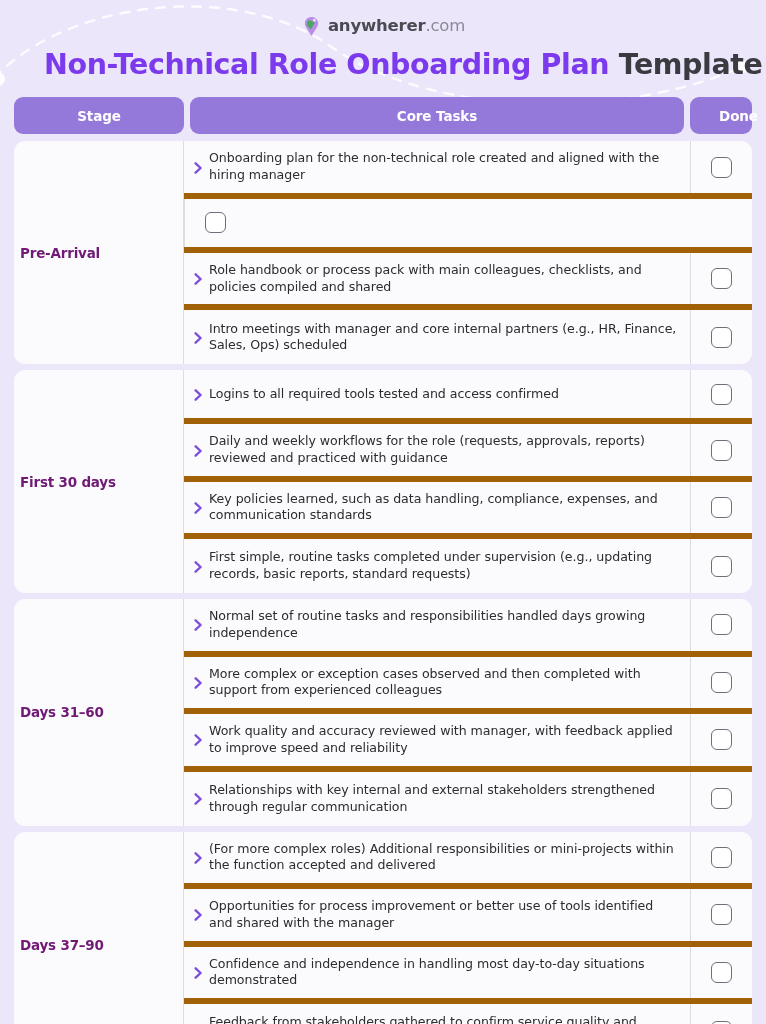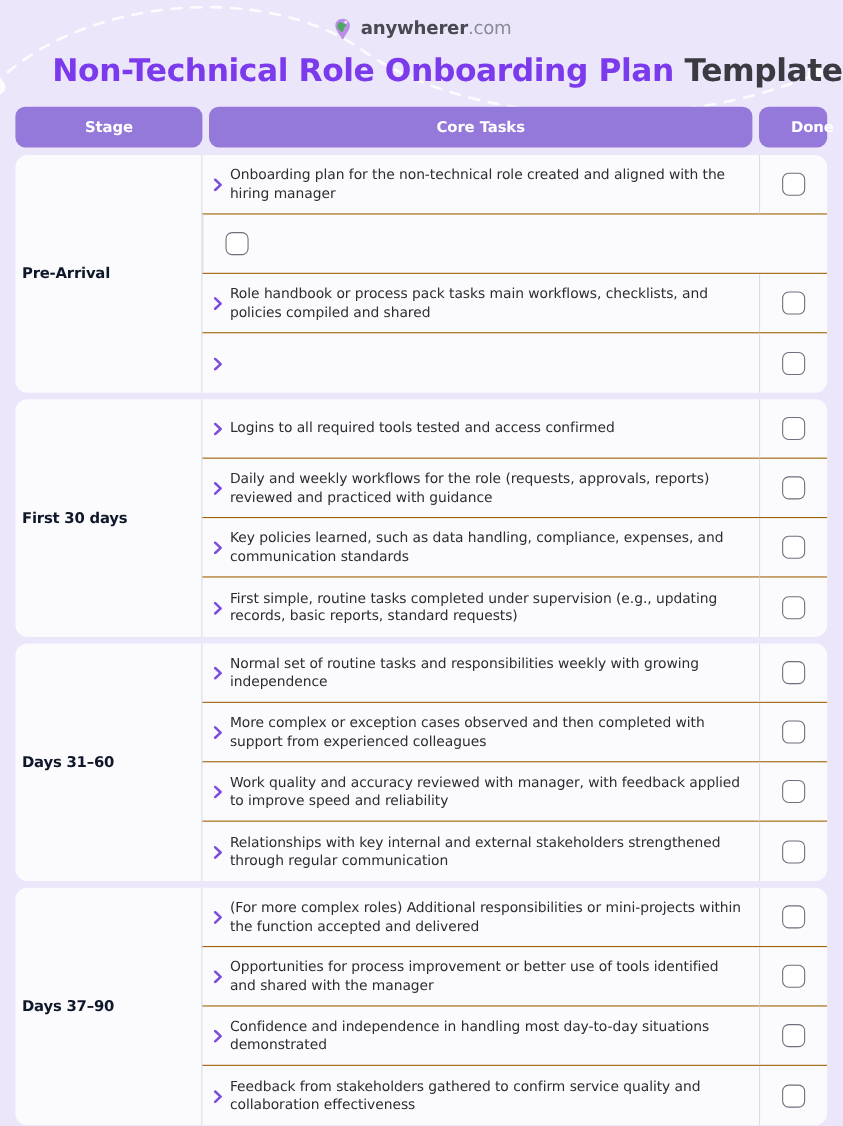--- a/index.html
+++ b/index.html
@@ -43,28 +43,29 @@
     line-height: 1;
     white-space: nowrap;
   }
   .brand-name { font-weight: 700; color: #4a4a52; }
   .brand-tld  { font-weight: 400; color: #8a8a96; }
 
   
   .page-title {
     position: relative;
     z-index: 2;
-    text-align: right;
+    text-align: left;
     margin-top: 13px;
     font-size: 28.5px;
     font-weight: 700;
     letter-spacing: -0.4px;
     line-height: 1.1;
     color: #3a3a40;
     white-space: nowrap;
+    padding-left: 44px;
   }
   .page-title .accent { color: #7c3aed; }
 
   
   .table-wrap {
     position: relative;
     z-index: 2;
     padding: 0 14px;
     margin-top: 17px;
   }
@@ -101,37 +102,37 @@
   }
 
   .stage-cell {
     width: 170px;
     flex: 0 0 170px;
     display: flex;
     align-items: center;
     padding-left: 6px;
     font-size: 13.5px;
     font-weight: 700;
-    color: #0f172a;
+    color: #701a75;
     letter-spacing: -0.2px;
     border-right: 1px solid #dcdce4;
   }
 
   .tasks-col {
     flex: 1 1 auto;
     display: flex;
     flex-direction: column;
     min-width: 0;
   }
 
   .task-row {
     display: flex;
     align-items: stretch;
     min-height: 54px;
-    border-bottom: 1px solid #a16207;
+    border-bottom: 6px solid #a16207;
   }
   .task-row:last-child { border-bottom: none; }
 
   .task-text-cell {
     flex: 1 1 auto;
     display: flex;
     align-items: center;
     gap: 6px;
     padding: 9px 12px 9px 10px;
     min-width: 0;
@@ -219,31 +220,32 @@
           <div class="task-row">
             <div class="done-cell">
               <div class="checkbox"></div>
             </div>
           </div>
           <div class="task-row">
             <div class="task-text-cell">
               <svg class="chev" viewBox="0 0 9 12">
                 <path d="M1.6 1.3 L6.6 6 L1.6 10.7" fill="none" stroke="#7c4ddd" stroke-width="2.3" stroke-linecap="round" stroke-linejoin="round"></path>
               </svg>
-              <span class="task-text">Role handbook or process pack tasks main workflows, checklists, and policies compiled and shared</span>
-            </div>
-            <div class="done-cell">
-              <div class="checkbox"></div>
-            </div>
-          </div>
-          <div class="task-row">
-            <div class="task-text-cell">
-              <svg class="chev" viewBox="0 0 9 12">
-                <path d="M1.6 1.3 L6.6 6 L1.6 10.7" fill="none" stroke="#7c4ddd" stroke-width="2.3" stroke-linecap="round" stroke-linejoin="round"></path>
-              </svg>
+              <span class="task-text">Role handbook or process pack with main colleagues, checklists, and policies compiled and shared</span>
+            </div>
+            <div class="done-cell">
+              <div class="checkbox"></div>
+            </div>
+          </div>
+          <div class="task-row">
+            <div class="task-text-cell">
+              <svg class="chev" viewBox="0 0 9 12">
+                <path d="M1.6 1.3 L6.6 6 L1.6 10.7" fill="none" stroke="#7c4ddd" stroke-width="2.3" stroke-linecap="round" stroke-linejoin="round"></path>
+              </svg>
+              <span class="task-text">Intro meetings with manager and core internal partners (e.g., HR, Finance, Sales, Ops) scheduled</span>
             </div>
             <div class="done-cell">
               <div class="checkbox"></div>
             </div>
           </div>
         </div>
       </div>
       <div class="section">
         <div class="stage-cell">First 30 days</div>
         <div class="tasks-col">
@@ -294,21 +296,21 @@
         </div>
       </div>
       <div class="section">
         <div class="stage-cell">Days 31–60</div>
         <div class="tasks-col">
           <div class="task-row">
             <div class="task-text-cell">
               <svg class="chev" viewBox="0 0 9 12">
                 <path d="M1.6 1.3 L6.6 6 L1.6 10.7" fill="none" stroke="#7c4ddd" stroke-width="2.3" stroke-linecap="round" stroke-linejoin="round"></path>
               </svg>
-              <span class="task-text">Normal set of routine tasks and responsibilities weekly with growing independence</span>
+              <span class="task-text">Normal set of routine tasks and responsibilities handled days growing independence</span>
             </div>
             <div class="done-cell">
               <div class="checkbox"></div>
             </div>
           </div>
           <div class="task-row">
             <div class="task-text-cell">
               <svg class="chev" viewBox="0 0 9 12">
                 <path d="M1.6 1.3 L6.6 6 L1.6 10.7" fill="none" stroke="#7c4ddd" stroke-width="2.3" stroke-linecap="round" stroke-linejoin="round"></path>
               </svg>

